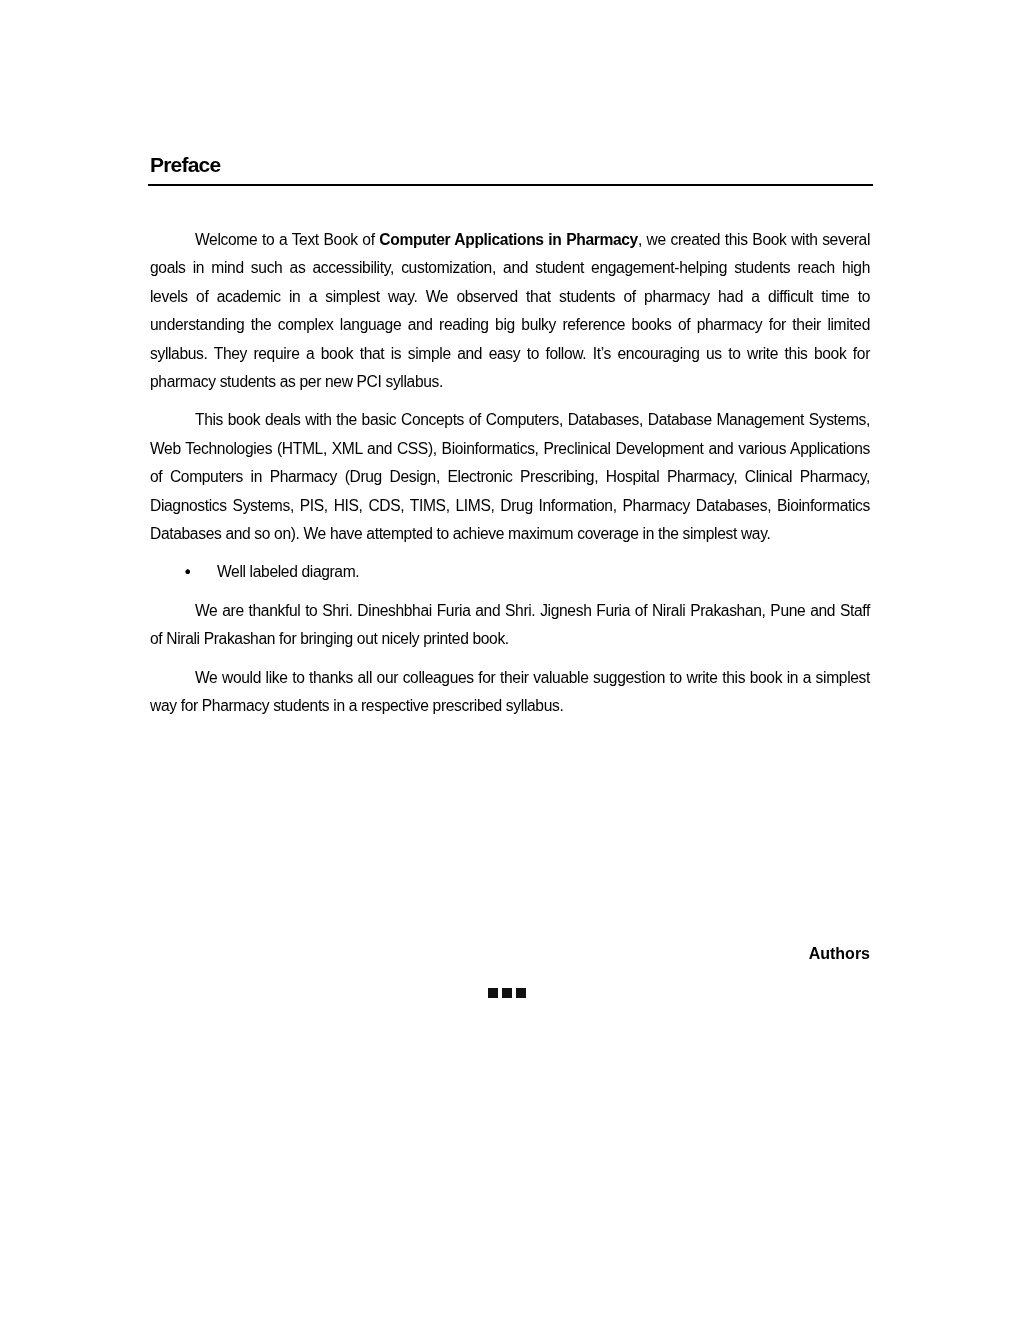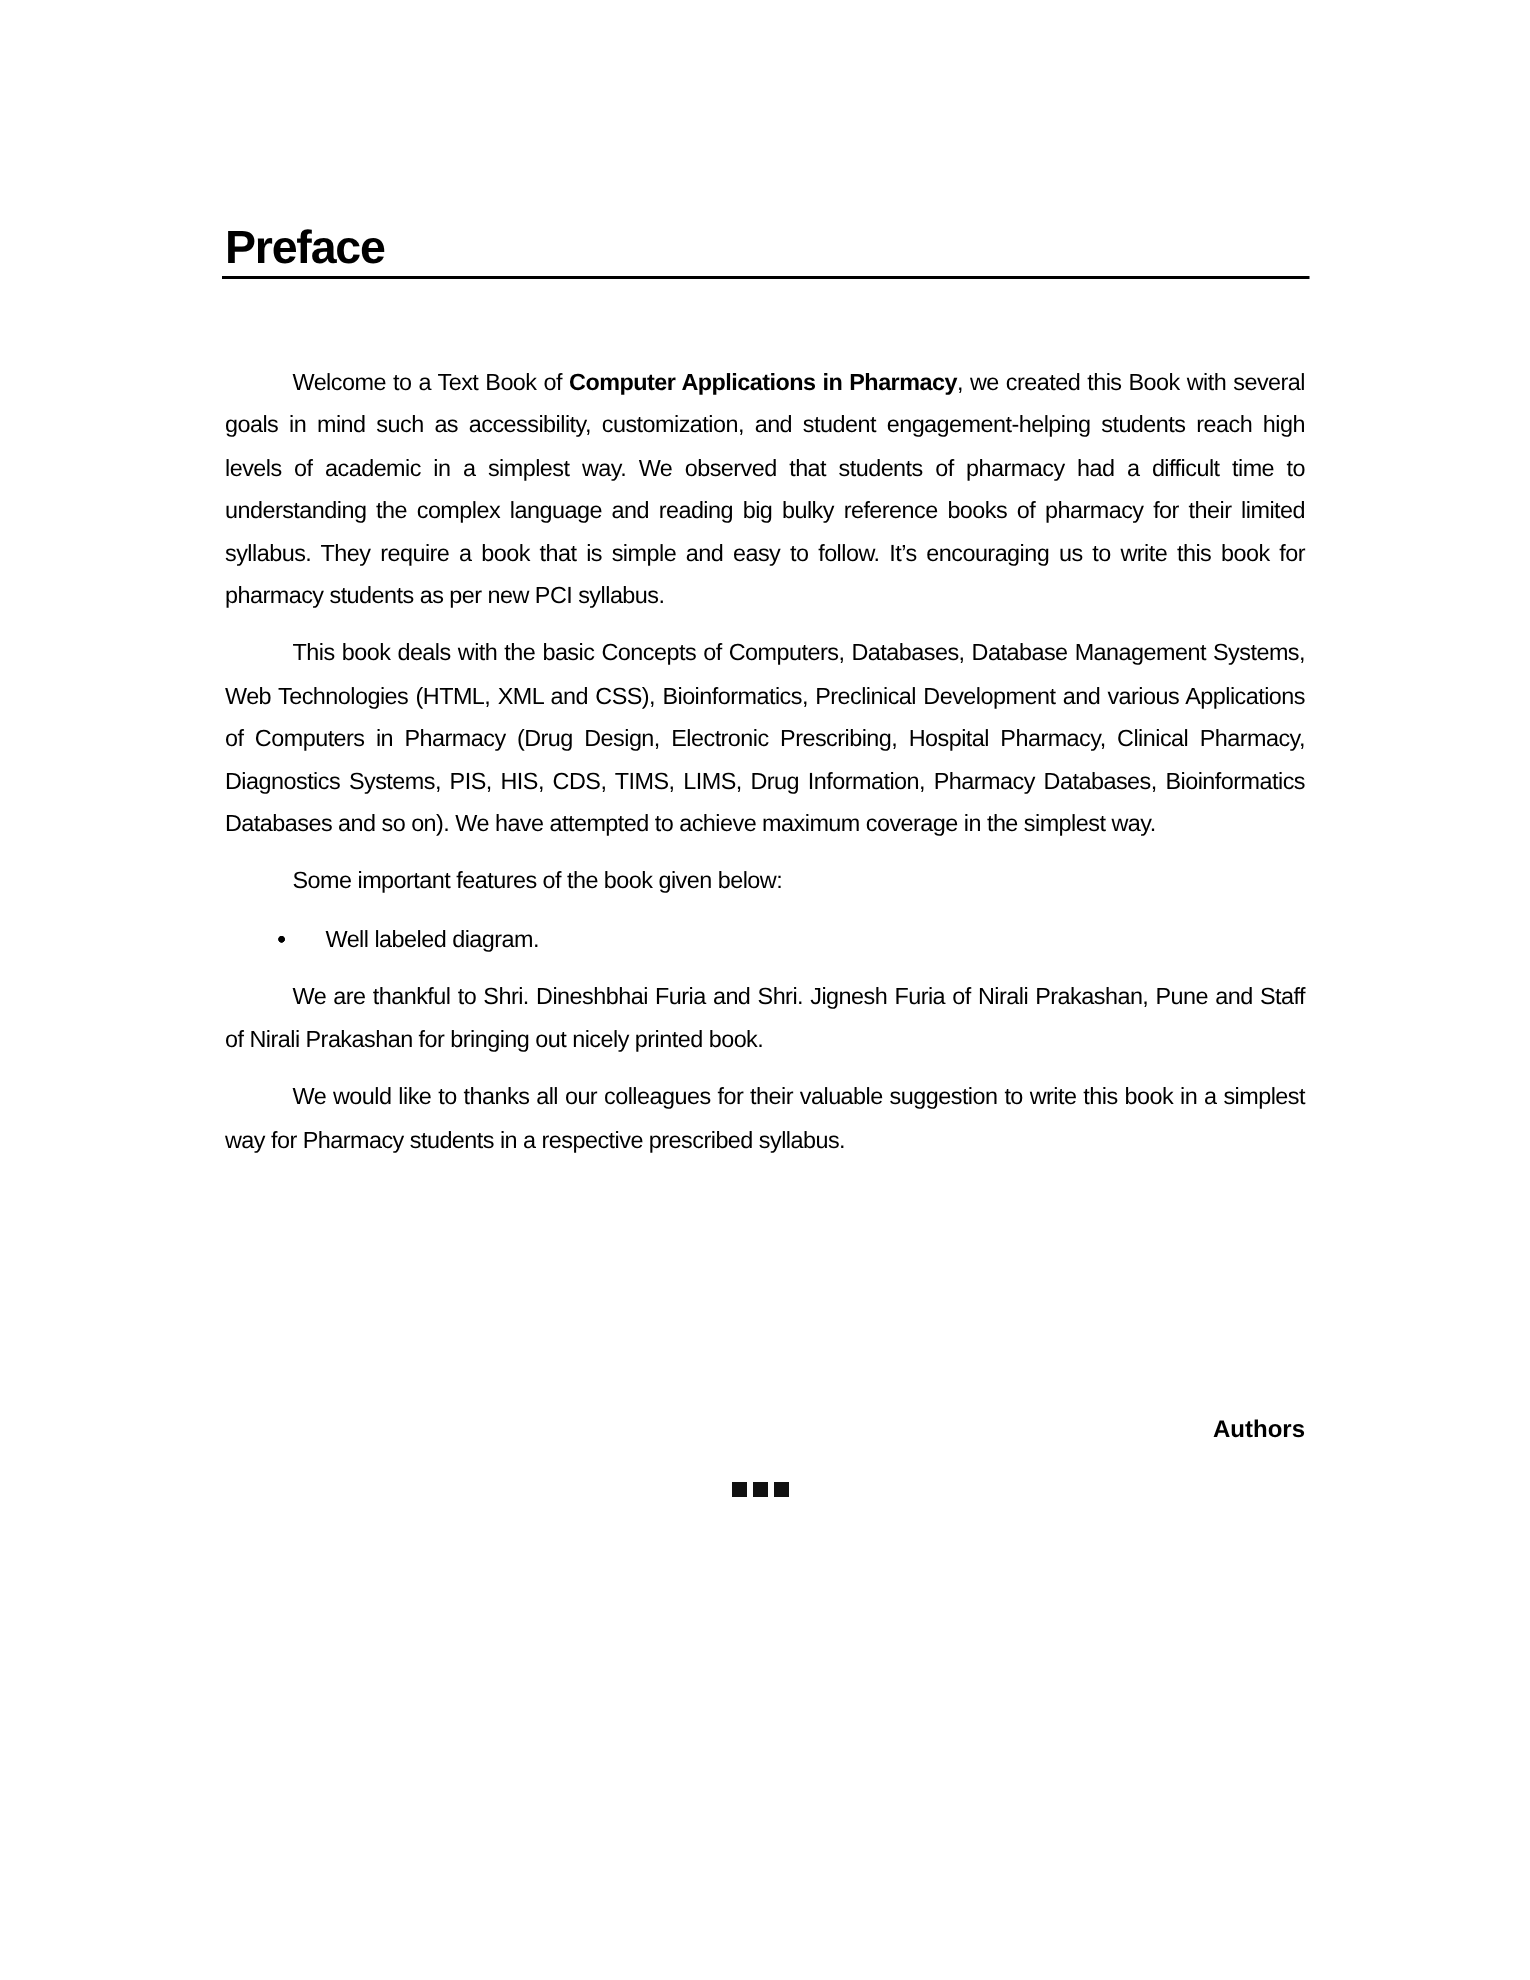--- a/index.html
+++ b/index.html
@@ -13,37 +13,37 @@
       position: relative;
       overflow: hidden;
       color: #000;
     }
     .title {
       position: absolute;
       left: 150px;
       top: 147px;
       font-family: "Liberation Sans", sans-serif;
       font-weight: bold;
-      font-size: 31px;
+      font-size: 21px;
       letter-spacing: -0.8px;
       line-height: 36px;
       margin: 0;
     }
     .title-rule {
       position: absolute;
       left: 148px;
       top: 184px;
       width: 725px;
       height: 2px;
       background: #000;
     }
     .body-text {
       position: absolute;
       left: 150px;
-      top: 242px;
+      top: 226px;
       width: 720px;
       font-family: "Liberation Sans", sans-serif;
       font-size: 15.6px;
       letter-spacing: -0.35px;
       line-height: 28.4px;
     }
     .para {
       margin: 0 0 10px 0;
       text-align: justify;
       text-indent: 45px;
@@ -91,21 +91,20 @@
 <body>
 
 <h1 class="title">Preface</h1>
 <div class="title-rule"></div>
 
 <div class="body-text">
   <p class="para"><span>Welcome to a Text Book of </span><strong>Computer Applications in Pharmacy</strong><span>, we created this Book with several goals in mind such as accessibility, customization, and student engagement-helping students reach high levels of academic in a simplest way. We observed that students of pharmacy had a difficult time to understanding the complex language and reading big bulky reference books of pharmacy for their limited syllabus. They require a book that is simple and easy to follow. It’s encouraging us to write this book for pharmacy students as per new PCI syllabus.</span></p>
 
   <p class="para">This book deals with the basic Concepts of Computers, Databases, Database Management Systems, Web Technologies (HTML, XML and CSS), Bioinformatics, Preclinical Development and various Applications of Computers in Pharmacy (Drug Design, Electronic Prescribing, Hospital Pharmacy,  Clinical Pharmacy, Diagnostics Systems, PIS, HIS, CDS, TIMS, LIMS, Drug Information, Pharmacy Databases, Bioinformatics Databases and so on). We have attempted to achieve maximum coverage in the simplest way.</p>
 
-  <p class="para">Some important features of the book given below:</p>
 
   <ul class="feature-list">
     <li><span class="bullet">•</span></li>
     <li><span class="bullet">•</span></li>
     <li><span class="bullet">•</span><span>Well labeled diagram.</span></li>
   </ul>
 
   <p class="para">We are thankful to Shri. Dineshbhai Furia and Shri. Jignesh Furia of Nirali Prakashan, Pune and Staff of Nirali Prakashan for bringing out nicely printed book.</p>
 
   <p class="para">We would like to thanks all our colleagues for their valuable suggestion to write this book in a simplest way for Pharmacy students in a respective prescribed syllabus.</p>

